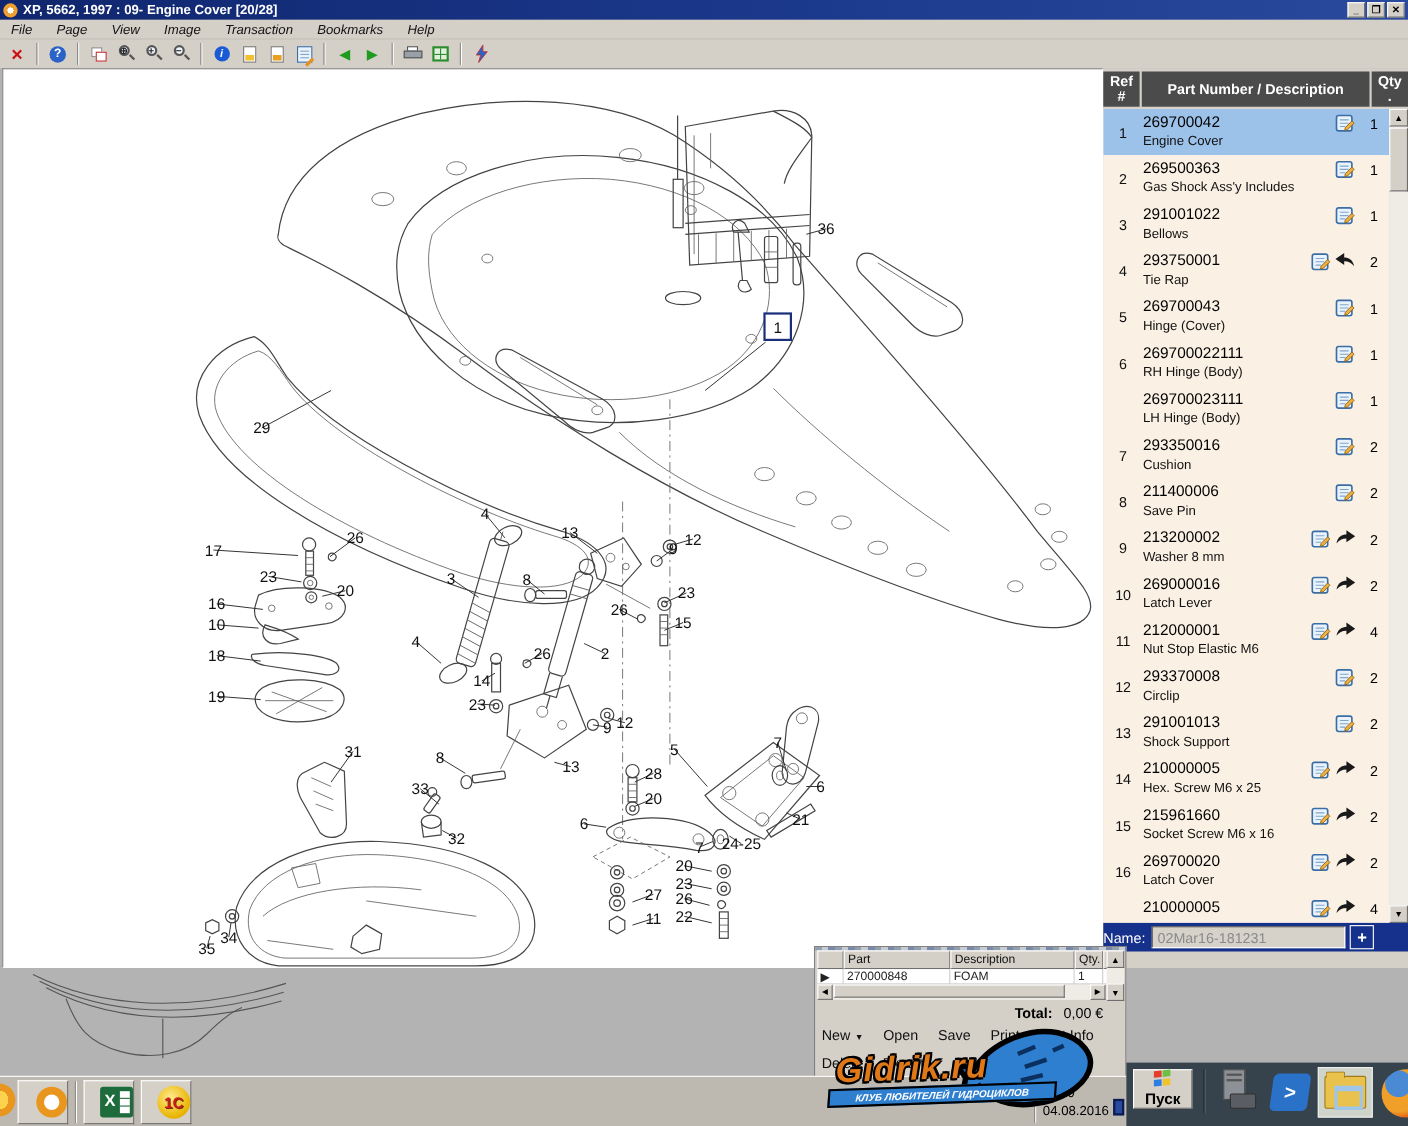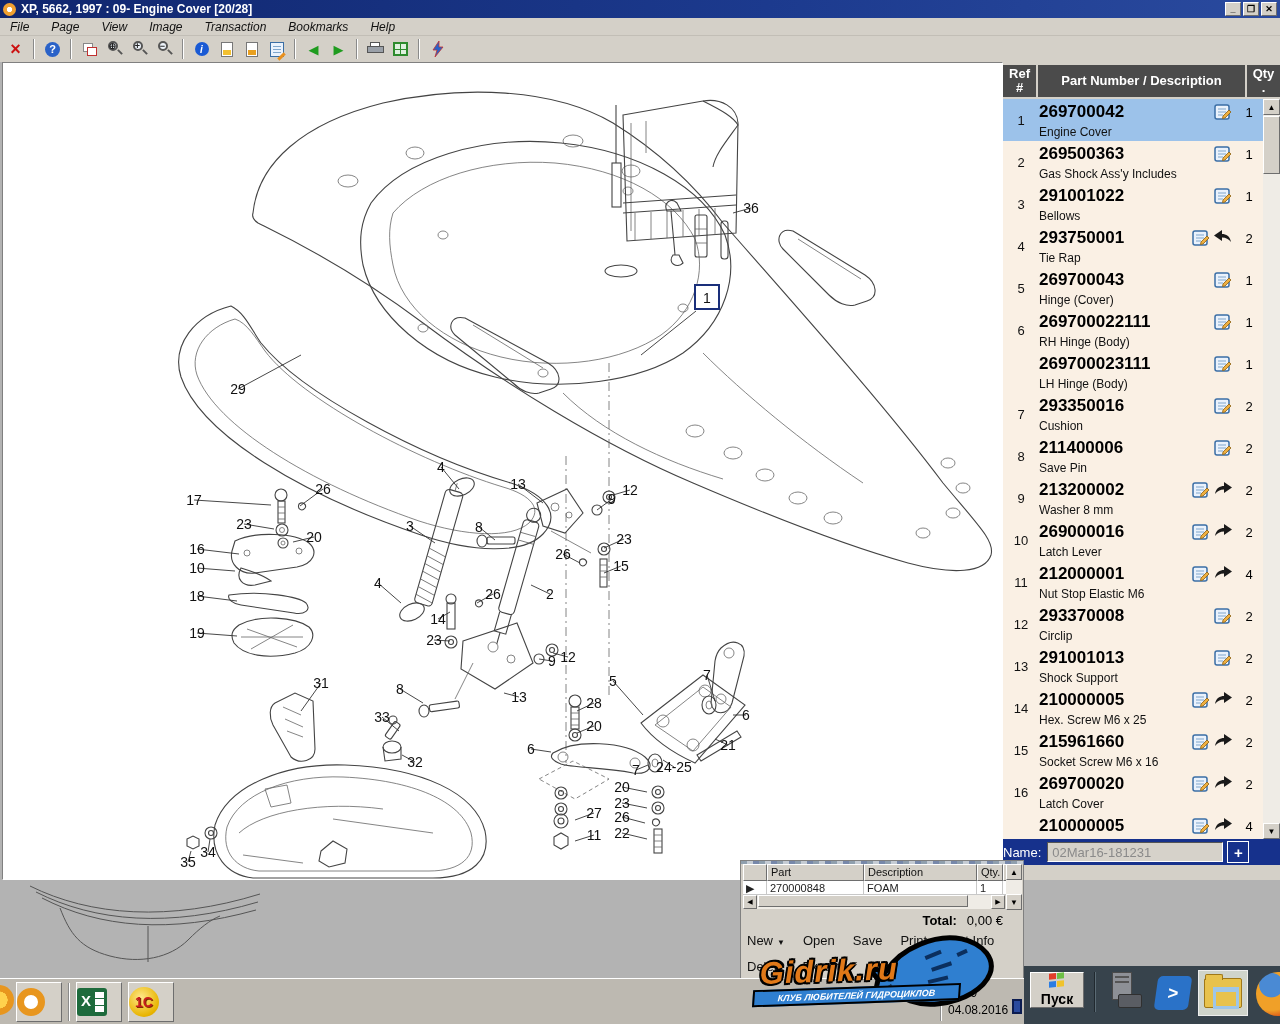--- a/index.html
+++ b/index.html
@@ -84,21 +84,21 @@
     display:flex; align-items:center; justify-content:center; text-align:center;
     white-space:pre-line; line-height:1.05; }
   #ph-ref { width:33px; } #ph-main { flex:1; } #ph-qty { width:33px; }
   #parts-list { position:absolute; left:0; top:37px; width:260px; height:740px; overflow:hidden;
     background:#faf0e4; }
   .part-row { display:grid; grid-template-columns:36px 1fr 58px 28px; height:42px;
     background:#faf0e4; }
   .part-row.selected { background:#9cc2ea; }
   .pr-ref { font-size:13px; color:#111; display:flex; align-items:center; justify-content:center; }
   .pr-main { padding-top:3px; overflow:hidden; }
-  .pr-pn { font-size:17px; font-weight:bold; color:#000; }
+  .pr-pn { font-size:14px; font-weight:normal; color:#000; }
   .pr-desc { font-size:12px; color:#111; margin-top:3px; white-space:nowrap; }
   .pr-icons { display:flex; justify-content:flex-end; align-items:flex-start; gap:2px;
     padding-top:4px; padding-right:2px; }
   .pr-qty { font-size:13px; padding-top:6px; text-align:center; }
   #parts-scroll { position:absolute; right:0; top:37px; width:17px; height:740px; background:#efece6; }
   .scroll-btn { position:absolute; left:0; width:17px; height:16px; font-size:8px; color:#000;
     display:flex; align-items:center; justify-content:center; }
   #parts-thumb { position:absolute; left:0; top:17px; width:17px; height:58px; }
   #name-bar { position:absolute; left:0; top:777px; width:277px; height:26px; background:#16318c;
     display:flex; align-items:center; }
@@ -149,21 +149,21 @@
   #gid-banner { position:absolute; left:4px; top:44px; width:208px; height:17px; background:#2f7fd0;
     border:2px solid #000; transform:skewX(-6deg); display:flex; align-items:center;
     justify-content:center; }
   #gid-banner span { color:#fff; font-size:9px; font-weight:bold; font-style:italic;
     white-space:nowrap; }
 
   
   #taskbar-left { position:absolute; left:0; top:978px; width:1024px; height:46px;
     background:#bdb9b1; border-top:1px solid #fff; }
   .task-btn { position:absolute; top:3px; width:46px; height:40px; display:flex; align-items:center;
-    justify-content:flex-start; }
+    justify-content:flex-end; }
   #tb-frag { position:absolute; left:-16px; top:6px; width:30px; height:30px; border-radius:50%;
     background:radial-gradient(circle,#ffd24d 0 40%,#e8961e 41% 100%); }
   .ring-icon { width:28px; height:28px; border-radius:50%; border:7px solid #e8961e; background:#fff; }
   .excel-icon { width:30px; height:28px; background:#1e6b3c; border-radius:3px; position:relative; }
   .excel-icon::before { content:"X"; position:absolute; left:4px; top:4px; color:#fff;
     font-weight:bold; font-size:15px; }
   .excel-icon::after { content:""; position:absolute; right:3px; top:4px; width:9px; height:20px;
     background:
       linear-gradient(#1e6b3c,#1e6b3c) 0 33%/100% 1px no-repeat,
       linear-gradient(#1e6b3c,#1e6b3c) 0 66%/100% 1px no-repeat, #fff; }

